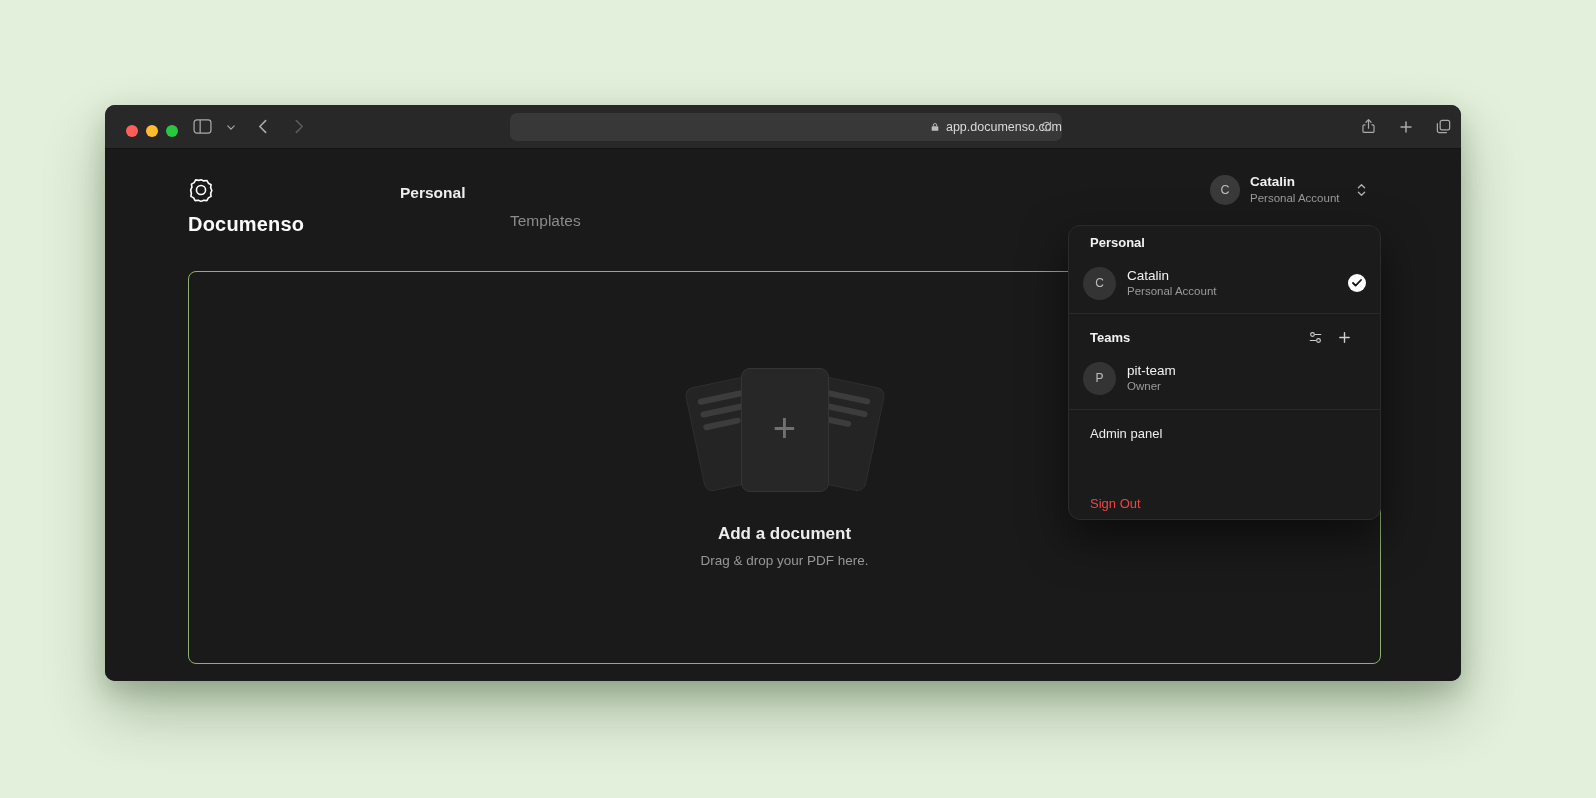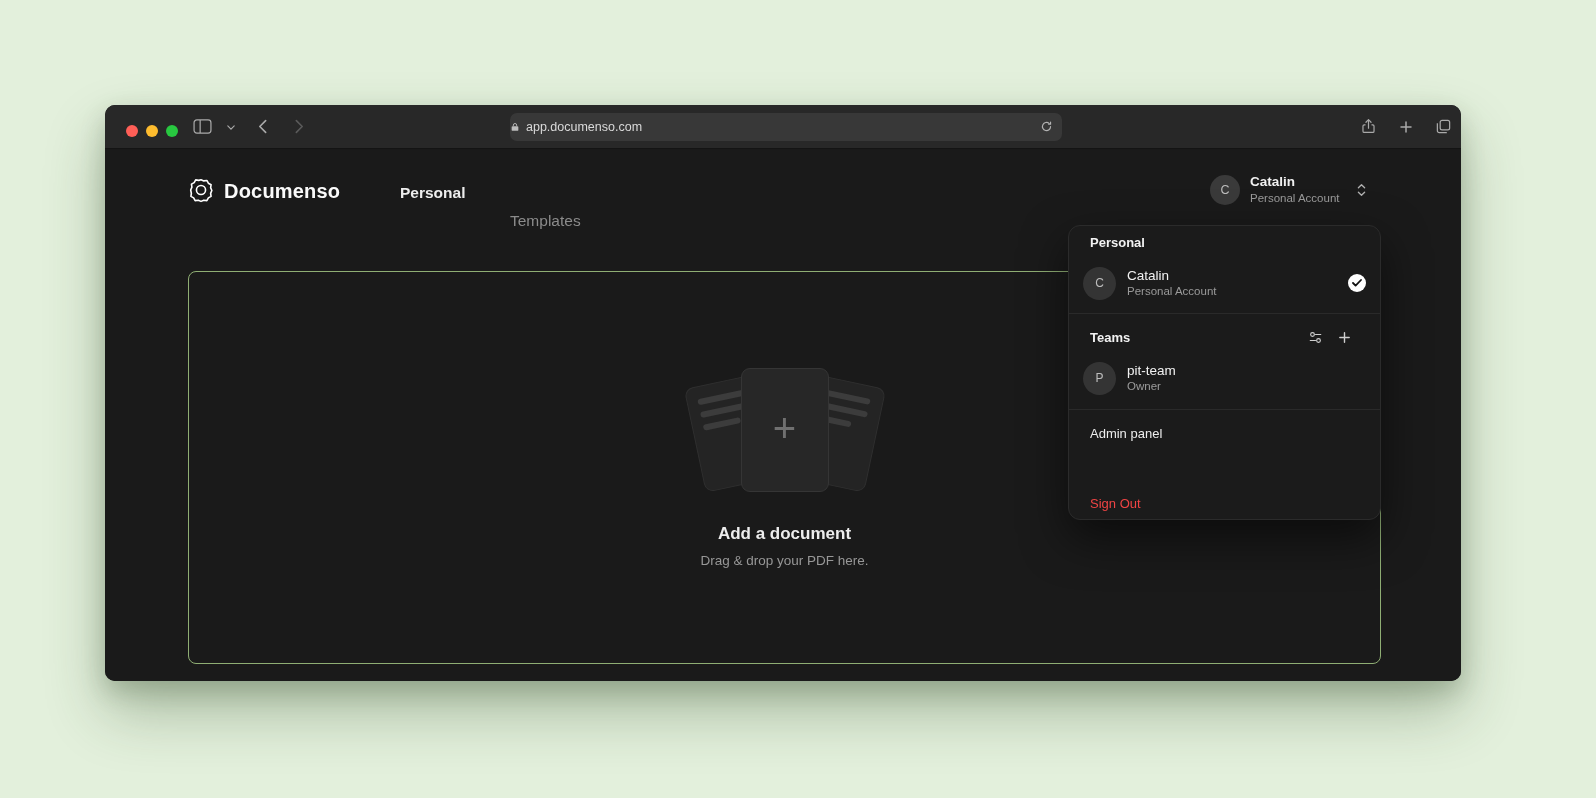--- a/index.html
+++ b/index.html
@@ -32,32 +32,32 @@
   .tl.close{background:var(--traffic-close);}
   .tl.min{background:var(--traffic-min);}
   .tl.max{background:var(--traffic-zoom);}
   .tb-btn{
     position:absolute; background:none; border:none; color:#a9a9a9;
     display:flex; align-items:center; justify-content:center; cursor:default; padding:0;
   }
   .tb-btn.dim{color:#5a5a5a;}
   .urlbar{
     position:absolute; left:405px; top:8px; width:552px; height:28px;
-    background:#383838; border-radius:7px; display:flex; align-items:center; justify-content:flex-start;
+    background:#383838; border-radius:7px; display:flex; align-items:center; justify-content:flex-end;
     color:#d9d9d9; font-size:12.5px; gap:6px;
   }
   .urlbar .lock{color:#bdbdbd; display:flex;}
   .urlbar .reload{position:absolute; right:9px; top:7px; color:#b3b3b3; display:flex;}
 
   
   .app{
     position:absolute; left:0; top:45px; right:0; bottom:0;
     background:#1a1a1a; border-radius:0 0 10px 10px;
   }
-  .brand{position:absolute; left:83px; top:27px; display:flex; align-items:flex-end; gap:10px; color:#fff;}
+  .brand{position:absolute; left:83px; top:27px; display:flex; align-items:flex-start; gap:10px; color:#fff;flex-direction:column;}
   .brand-name{font-size:20px; font-weight:700; letter-spacing:.2px; color:#fafafa;}
   .nav-item{position:absolute; top:34px; font-size:15.5px; text-decoration:none; cursor:pointer;}
   .nav-item.active{color:#ededed; font-weight:700;}
   .nav-item.inactive{color:#8b8b8b; font-weight:500;margin-top:28px;}
 
   .search{
     position:absolute; left:670px; top:24px; width:376px; height:37px;
     background:#212121; border:1px solid #2e2e2e; border-radius:8px;
     display:flex; align-items:center; padding:0 10px; cursor:text;
   }

